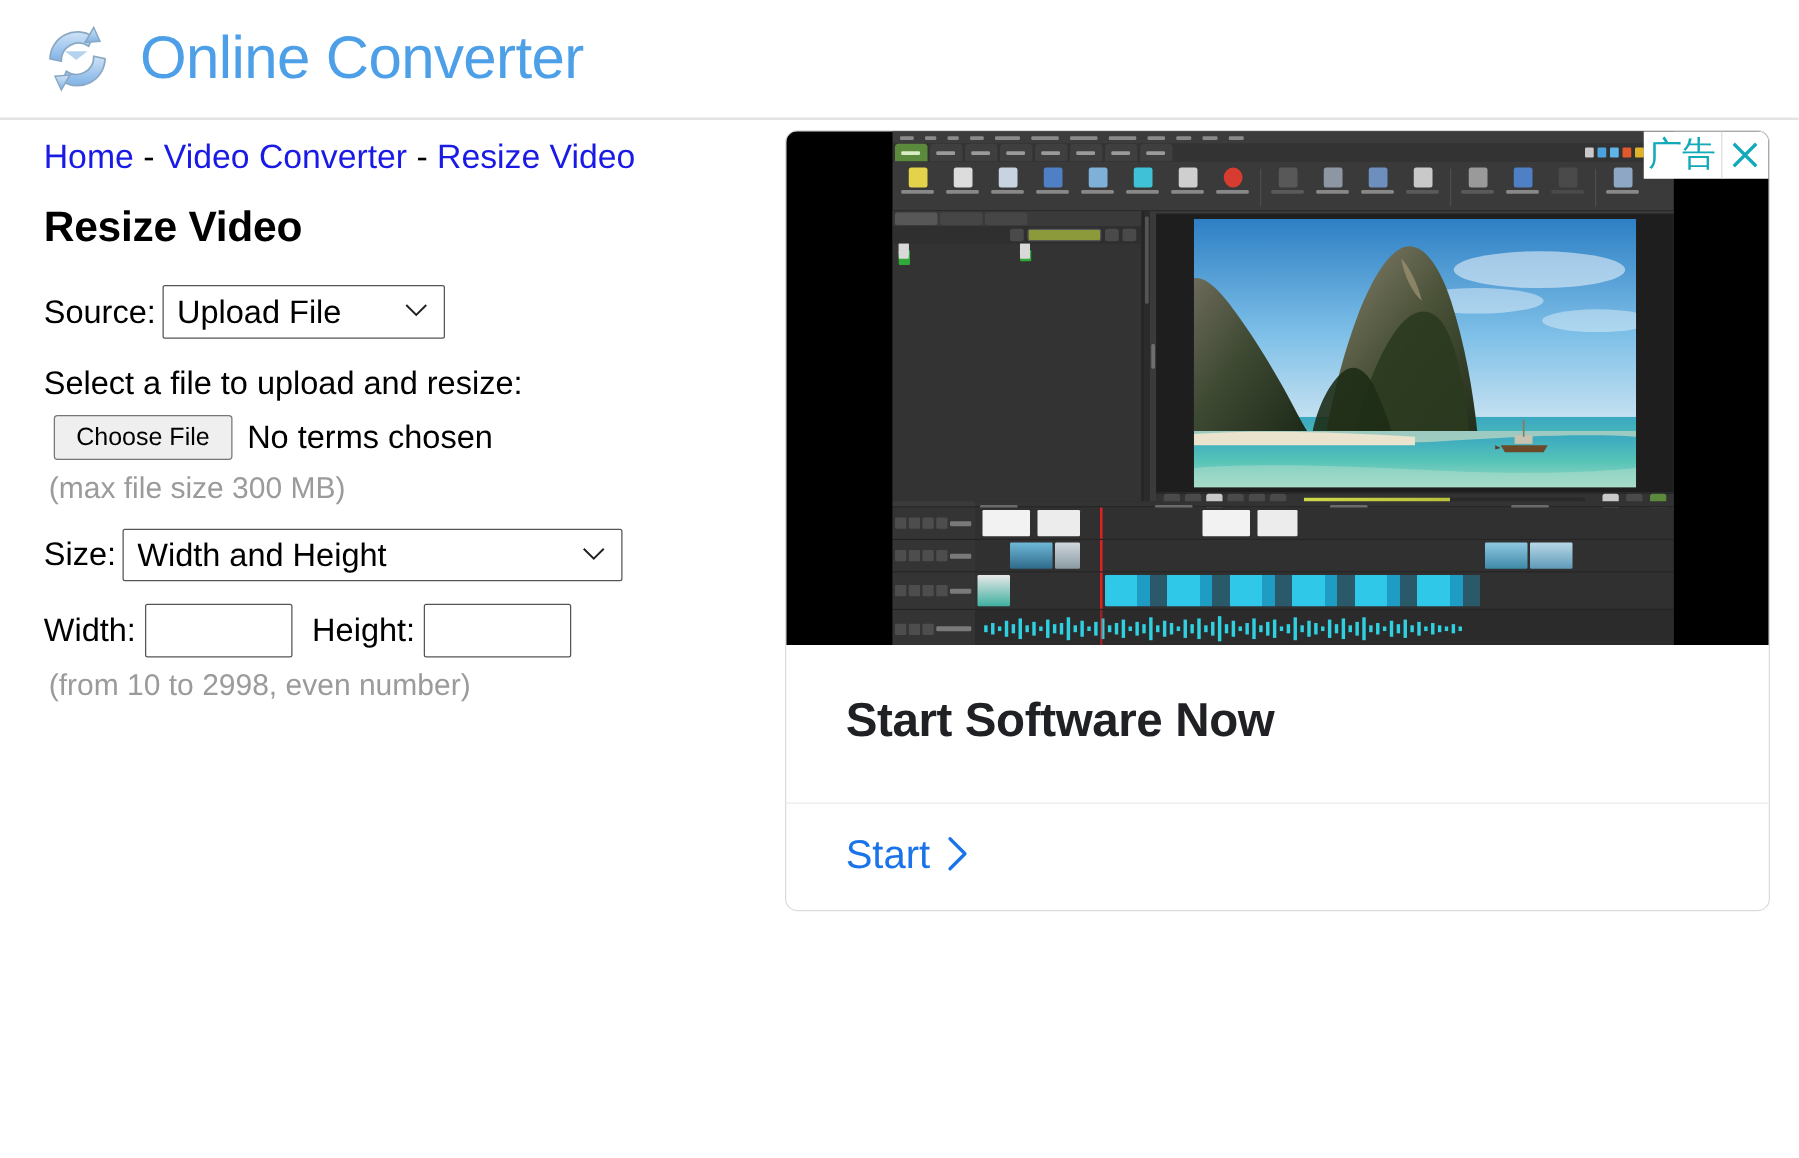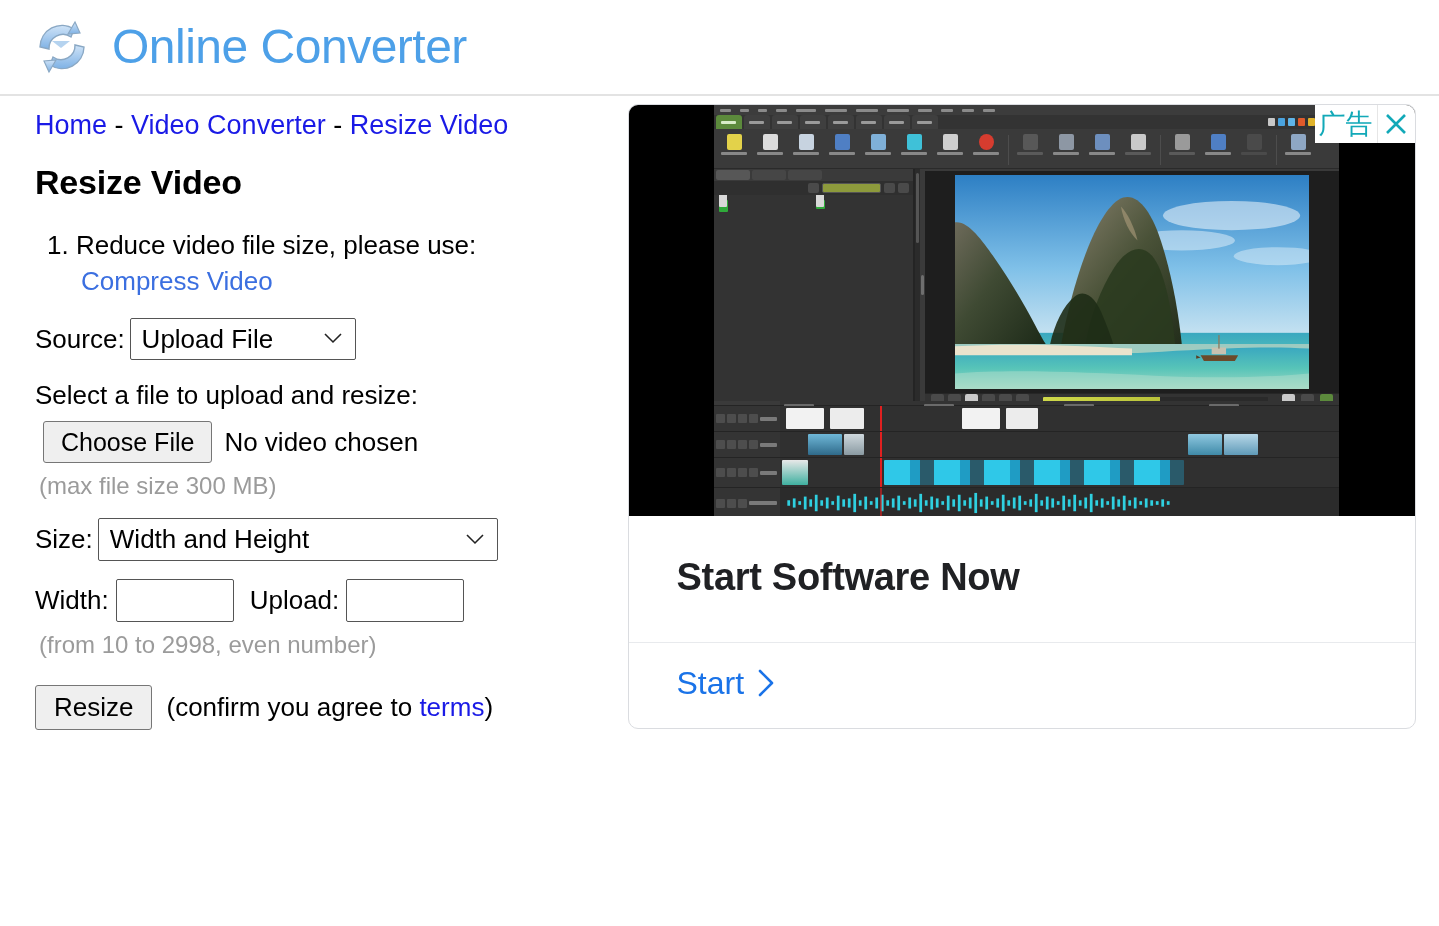--- a/index.html
+++ b/index.html
@@ -133,21 +133,21 @@
 
   
   .file-row {
     display: flex;
     align-items: center;
     margin-top: 10px;
     padding-left: 8px;
   }
   .btn-choose {
     font-family: "Liberation Sans", sans-serif;
-    font-size: 25px;
+    font-size: 20px;
     color: #000;
     background: #efefef;
     border: 1px solid #767676;
     border-radius: 3px;
     padding: 5px 17px;
     line-height: 1.2;
     cursor: default;
   }
   .file-status {
     font-size: 26px;
@@ -490,71 +490,62 @@
 
   <div class="col-left">
 
     <div class="breadcrumb">
       <a href="#">Home</a><span class="sep"> - </span><a href="#">Video Converter</a><span class="sep"> - </span><a href="#">Resize Video</a>
     </div>
 
     <h1 class="page-title">Resize Video</h1>
 
     <div class="steps">
-      <div class="step">
-        <span>1.</span>
-        <span>Reduce video file size, please use:</span>
-        <a class="substep-link" href="#">Compress Video</a>
-      </div>
     </div>
 
     <div class="form-row">
       <span class="form-label">Source:</span>
       <span class="sel-wrap">
         <select class="sel sel-source">
           <option>Upload File</option>
         </select>
         <svg class="sel-chev" viewBox="0 0 18 11">
           <path d="M1 1l8 8 8-8" fill="none" stroke="#222" stroke-width="1.6"></path>
         </svg>
       </span>
     </div>
 
     <div class="plain-line">Select a file to upload and resize:</div>
     <div class="file-row">
       <button class="btn-choose">Choose File</button>
-      <span class="file-status">No video chosen</span>
+      <span class="file-status">No terms chosen</span>
     </div>
     <div class="helper-text">(max file size 300 MB)</div>
 
     <div class="form-row">
       <span class="form-label">Size:</span>
       <span class="sel-wrap">
         <select class="sel sel-size">
           <option>Width and Height</option>
         </select>
         <svg class="sel-chev" viewBox="0 0 18 11">
           <path d="M1 1l8 8 8-8" fill="none" stroke="#222" stroke-width="1.6"></path>
         </svg>
       </span>
     </div>
 
     <div class="wh-row">
       <span class="form-label">Width:</span>
       <input class="txt" type="text" value="" style="">
       <span class="wh-gap"></span>
-      <span class="form-label">Upload:</span>
+      <span class="form-label">Height:</span>
       <input class="txt" type="text" value="" style="">
     </div>
     <div class="helper-text">(from 10 to 2998, even number)</div>
 
-    <div class="resize-row">
-      <button class="btn-resize">Resize</button>
-      <span class="confirm-text"><span>(confirm you agree to </span><a href="#">terms</a><span>)</span></span>
-    </div>
   </div>
 
   <div class="col-right">
     <div class="ad-card">
 
       <div class="ad-media">
 
         <div class="ed">
 
           <div class="ed-menubar">

